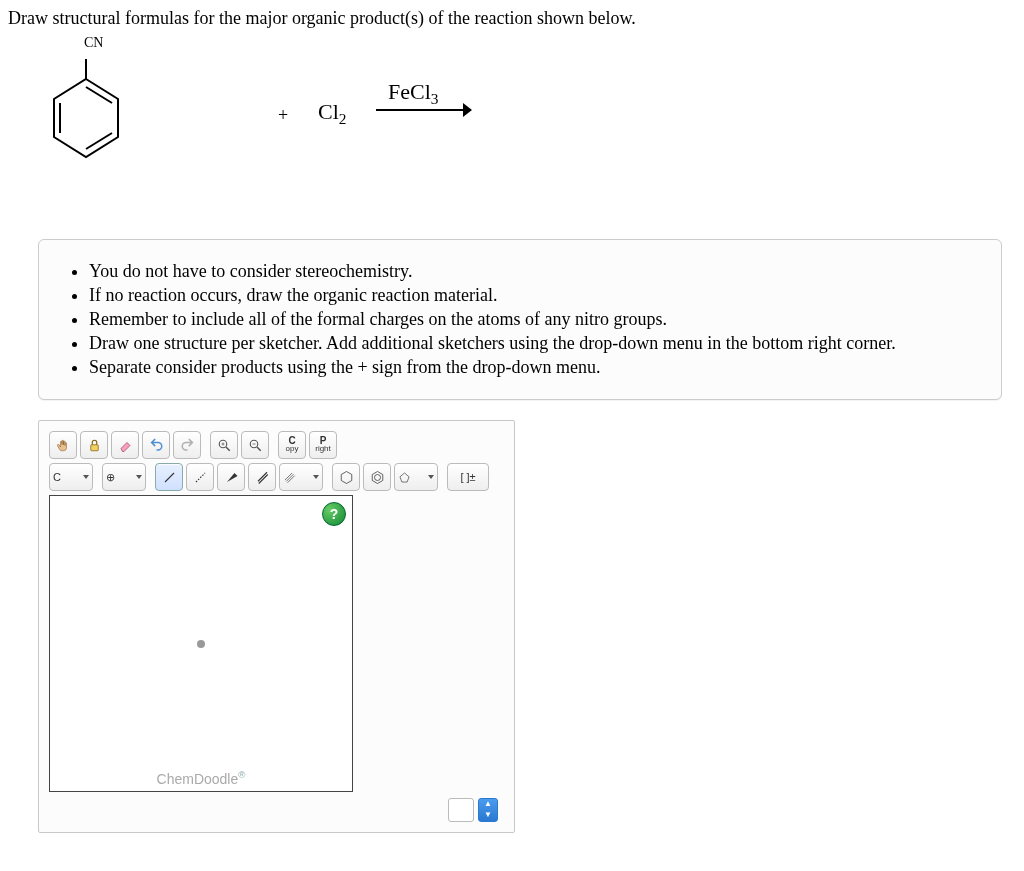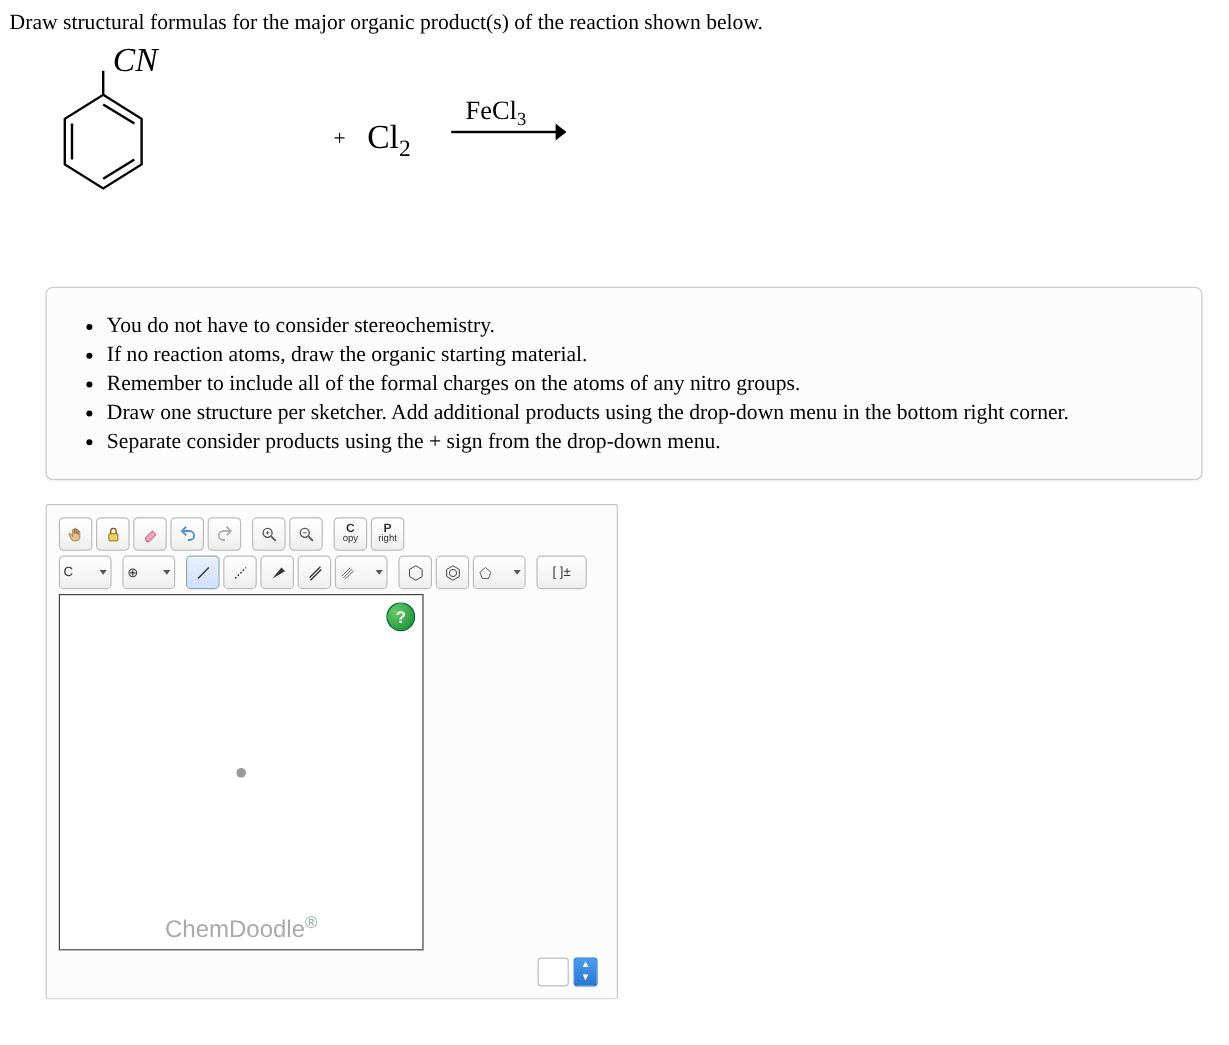--- a/index.html
+++ b/index.html
@@ -12,25 +12,25 @@
   }
   .question-text {
     margin-bottom: 10px;
   }
   .reaction-area {
     padding: 10px 0 30px 120px;
     position: relative;
     height: 150px;
   }
   .reactant-group { position:absolute; left:20px; top:0; }
-  .cn-label { font-family:'Times New Roman', serif; font-size:28px; position:absolute; left:66px; top:-4px;font-style:italic; }
+  .cn-label { font-family:'Times New Roman', serif; font-size:14px; position:absolute; left:56px; top:-4px; }
   .cn-line { position:absolute; left:57px; top:20px; width:2px; height:20px; background:#000; }
   .benzene-svg { position:absolute; left:18px; top:38px; }
   .plus { position:absolute; left:270px; top:66px; font-size:18px; }
-  .cl2 { position:absolute; left:298px; top:60px; font-size:28px; }
+  .cl2 { position:absolute; left:310px; top:60px; font-size:22px; }
   .fecl3 { position:absolute; left:380px; top:40px; font-size:22px; }
   .arrow-line { position:absolute; left:368px; top:70px; width:95px; height:2px; background:#000;}
   .arrow-head { position:absolute; left:455px; top:64px; width:0; height:0; border-left:9px solid #000; border-top:7px solid transparent; border-bottom:7px solid transparent;}
   sub { font-size:0.7em; }
 
   .notes-box {
     background:#fcfcfd;
     border:1px solid #ccc;
     border-radius:6px;
     margin:10px 30px 20px 30px;
@@ -98,21 +98,21 @@
     position:absolute; left:50%; top:50%;
     width:8px;height:8px; border-radius:50%;
     background:#999;
     transform:translate(-50%,-50%);
   }
   .chemdoodle-label {
     position:absolute;
     bottom:4px; left:0; right:0;
     text-align:center;
     font-family:Arial,sans-serif;
-    font-size:20px;
+    font-size:14px;
     color:#aaa;
   }
   .chemdoodle-label sup{color:#8aa;font-size:0.7em;}
   .stepper-area {
     display:flex; justify-content:flex-end;
     padding:6px 6px 0 0;
   }
   .stepper-blank{
     width:24px;height:22px;border:1px solid #bbb;border-radius:3px;background:#fff;margin-right:4px;
   }
@@ -146,23 +146,23 @@
   <div class="plus">+</div>
   <div class="cl2"><span>Cl</span><sub>2</sub></div>
   <div class="fecl3"><span>FeCl</span><sub>3</sub></div>
   <div class="arrow-line"></div>
   <div class="arrow-head"></div>
 </div>
 
 <div class="notes-box">
   <ul>
     <li>You do not have to consider stereochemistry.</li>
-    <li>If no reaction atoms, draw the organic starting material.</li>
+    <li>If no reaction occurs, draw the organic reaction material.</li>
     <li>Remember to include all of the formal charges on the atoms of any nitro groups.</li>
-    <li>Draw one structure per sketcher. Add additional products using the drop-down menu in the bottom right corner.</li>
+    <li>Draw one structure per sketcher. Add additional sketchers using the drop-down menu in the bottom right corner.</li>
     <li>Separate consider products using the + sign from the drop-down menu.</li>
   </ul>
 </div>
 
 <div class="sketcher-wrapper">
 
   <div class="toolbar-row">
     <div class="tool-btn">
       <svg class="icon-svg" viewBox="0 0 20 20">
           <path d="M6 10V5a1 1 0 012 0v4V4a1 1 0 012 0v5V5a1 1 0 012 0v5V7a1 1 0 012 0v6c0 2-1 4-4 4h-2c-2 0-3-1-4-3l-2-4a1 1 0 012-1l2 3z" fill="#e8c090" stroke="#805020" stroke-width="0.7"></path>

